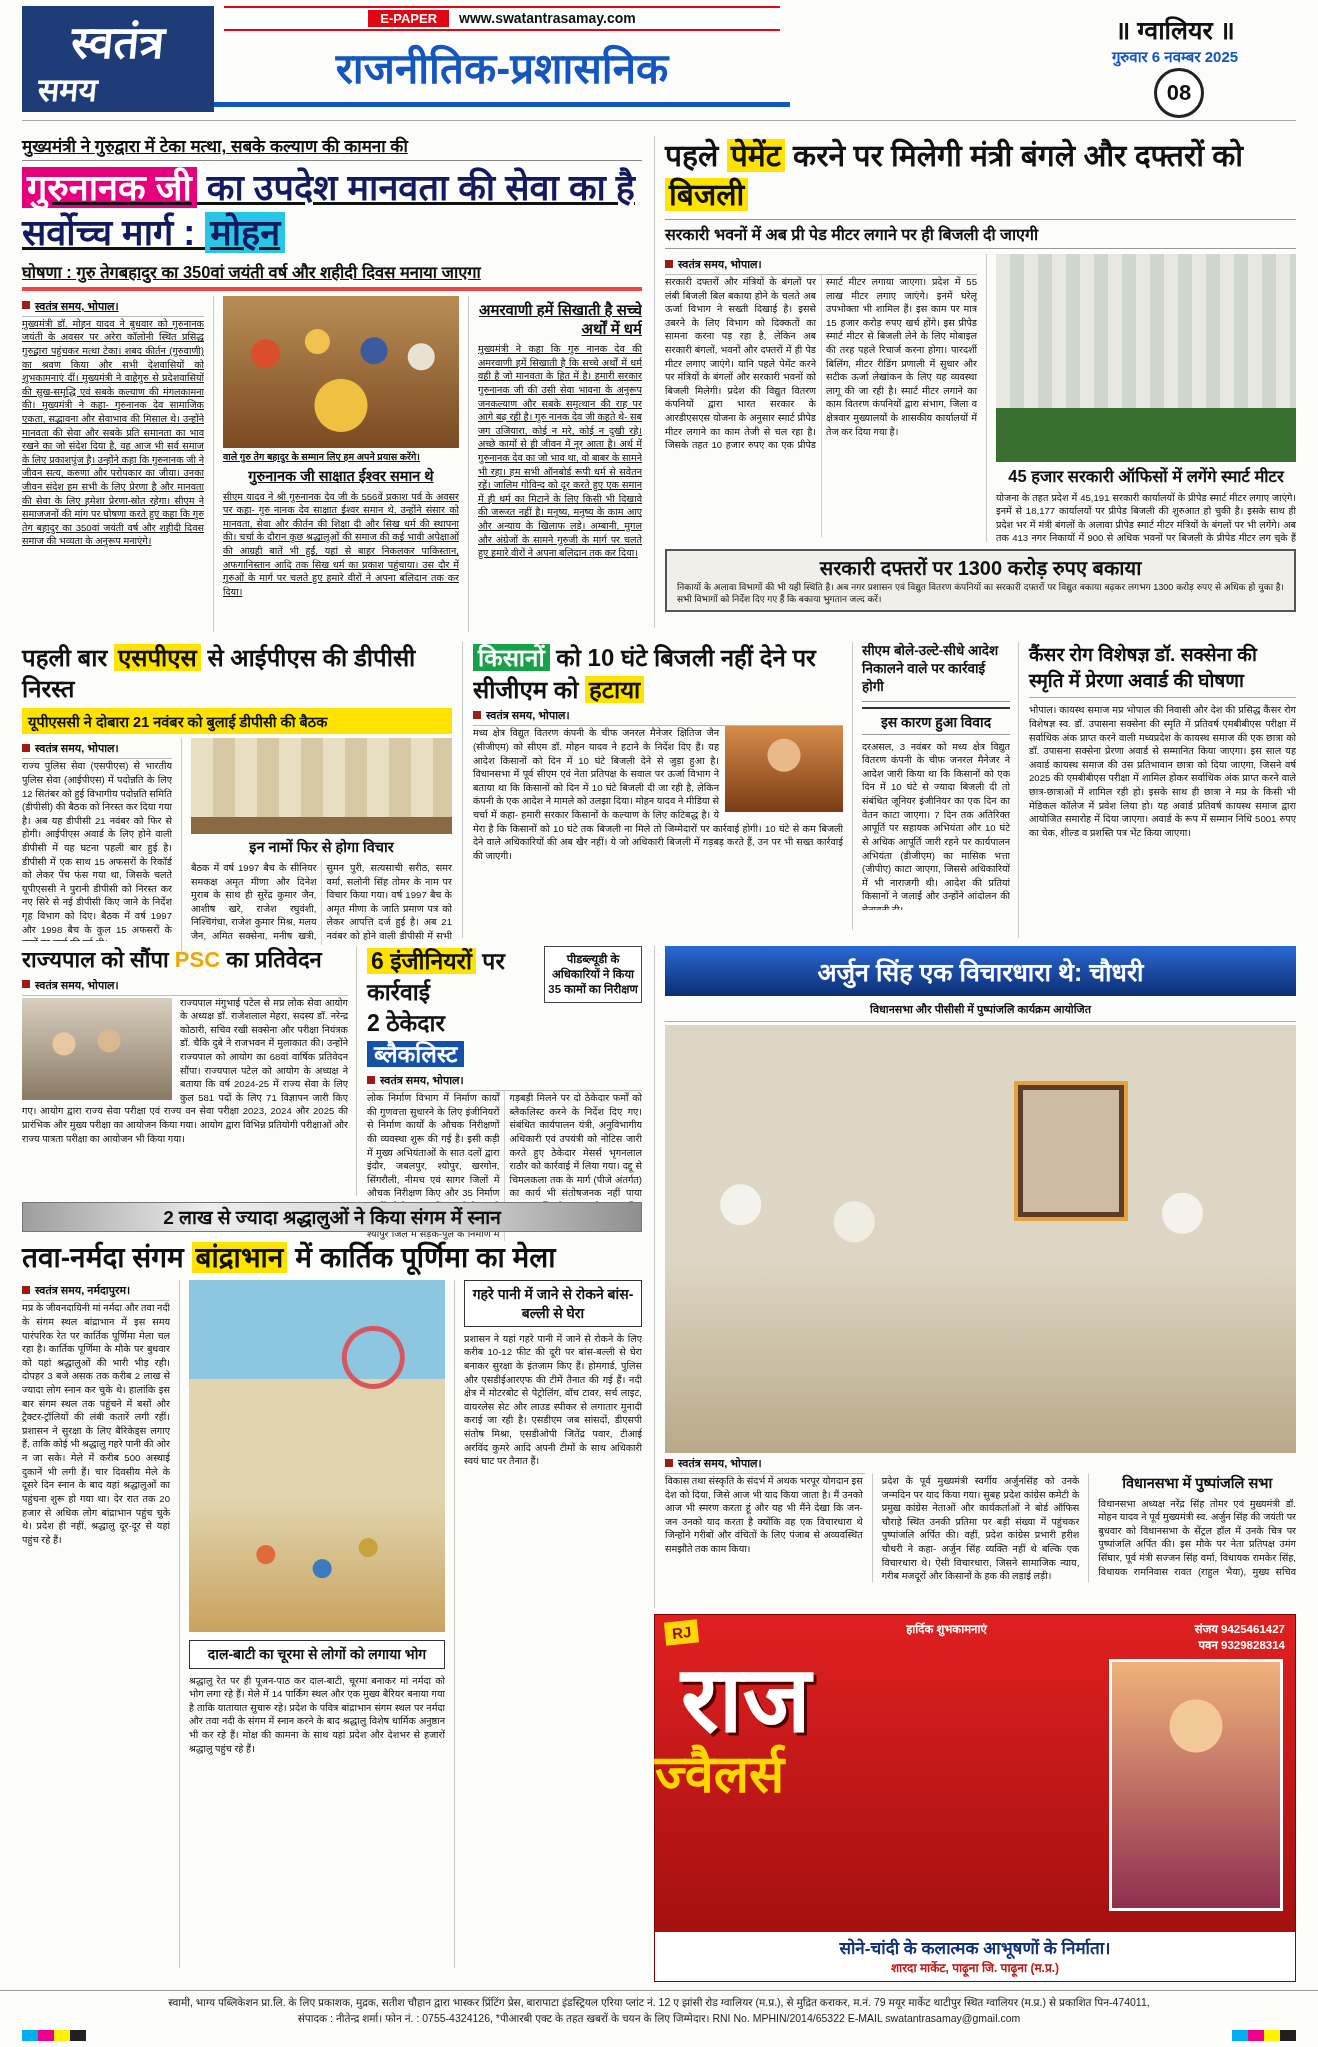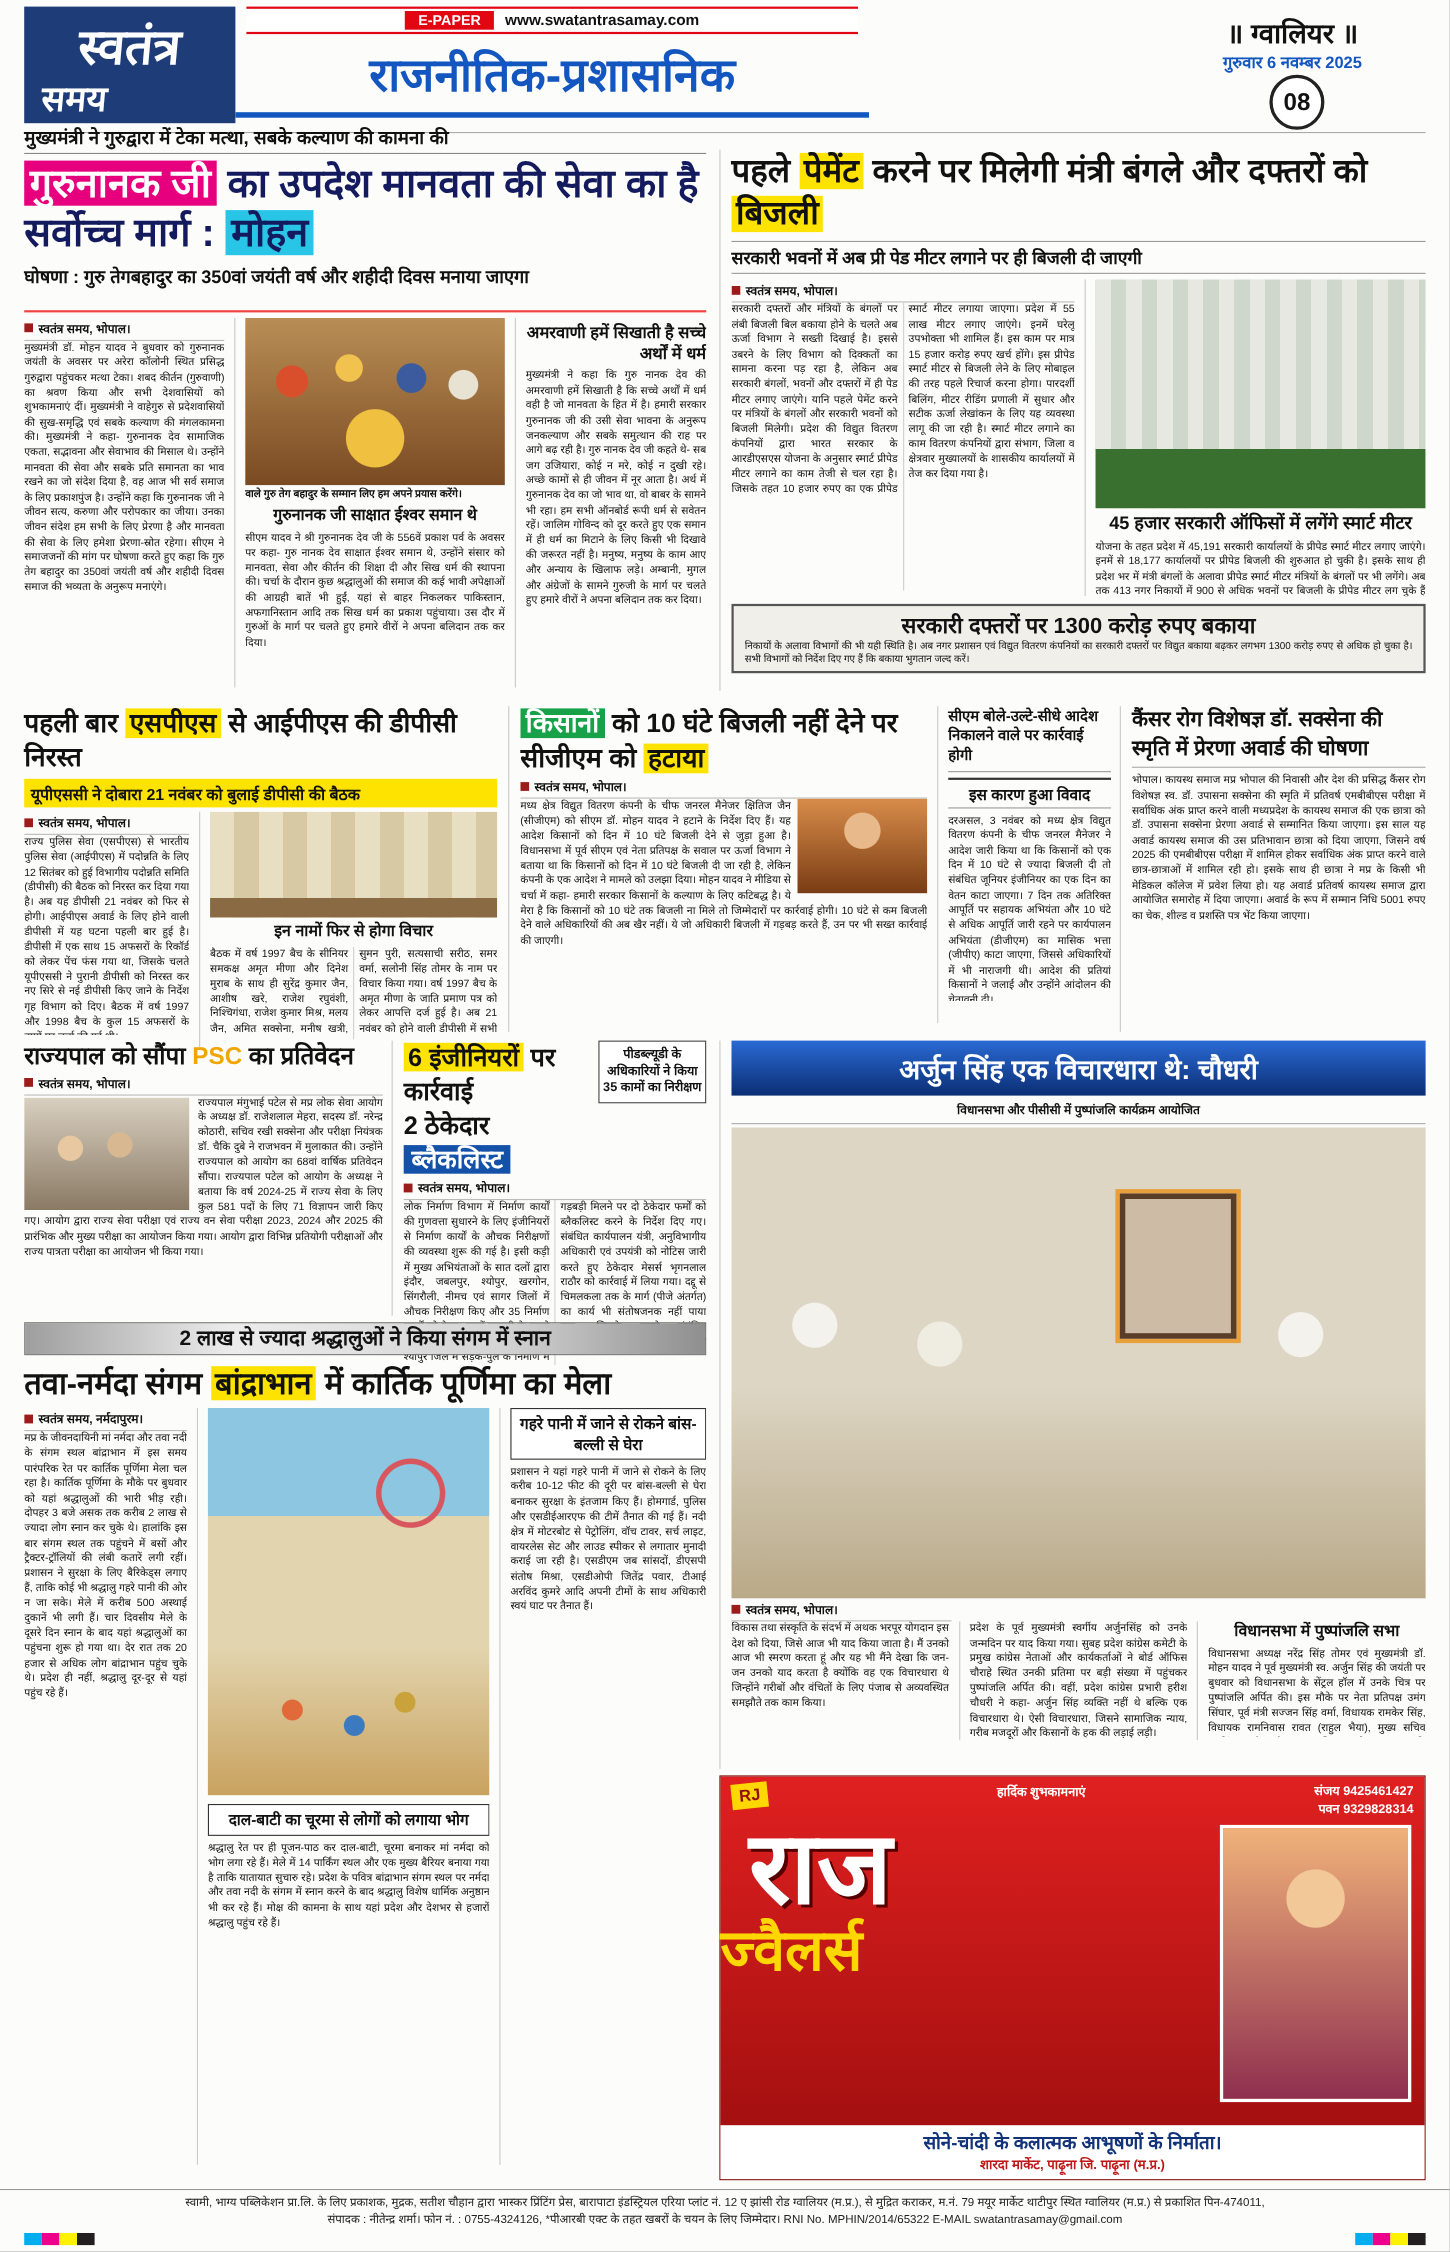--- a/index.html
+++ b/index.html
@@ -33,24 +33,24 @@
   .hl-m{background:#e6007e;color:#fff;padding:0 5px;}
   .hl-c{background:#29c5e6;color:#141a5e;padding:0 5px;}
   .hl-y{background:#ffe300;padding:0 4px;}
   .hl-g{background:#17a24a;color:#fff;padding:0 5px;}
   .hl-b{background:#1451a8;color:#fff;padding:0 7px;}
   .psc{color:#f0a500;}
   .photo{position:relative;overflow:hidden;background:#c8c0b0;}
   .cap{font-size:9.5px;font-weight:bold;margin:3px 0;line-height:1.3;}
   .sh2{font-size:14.5px;font-weight:bold;text-align:center;margin:4px 0;line-height:1.28;}
   
-  .a1{left:22px;top:113px;width:620px;height:498px;}
+  .a1{left:22px;top:134px;width:620px;height:498px;text-decoration:underline;}
   .kicker{font-size:17px;font-weight:bold;border-bottom:1px solid #888;padding-bottom:3px;}
   .h-a1{font-size:36px;font-weight:bold;color:#141a5e;line-height:1.26;margin:4px 0;}
-  .sub-a1{font-size:16.5px;font-weight:bold;margin:2px 0 5px;border-bottom:2px solid #ef4444;padding-bottom:20px;}
+  .sub-a1{font-size:16.5px;font-weight:bold;margin:2px 0 5px;border-bottom:4px solid #ef4444;padding-bottom:4px;}
   .ph-guru{height:152px;background:
       radial-gradient(circle at 18% 38%,#d94f2b 0 14px,rgba(0,0,0,0) 15px),
       radial-gradient(circle at 40% 30%,#f2c24e 0 12px,rgba(0,0,0,0) 13px),
       radial-gradient(circle at 64% 36%,#3c5a9e 0 13px,rgba(0,0,0,0) 14px),
       radial-gradient(circle at 84% 40%,#e8e2d2 0 13px,rgba(0,0,0,0) 14px),
       radial-gradient(circle at 50% 72%,#f0c040 0 26px,rgba(0,0,0,0) 27px),
       linear-gradient(180deg,#b98e55,#7a4a22);}
   
   .a2{left:654px;top:136px;width:642px;height:492px;border-left:1px solid #c9c9c9;padding-left:10px;box-sizing:border-box;}
   .h-a2{font-size:30px;font-weight:bold;line-height:1.3;}

